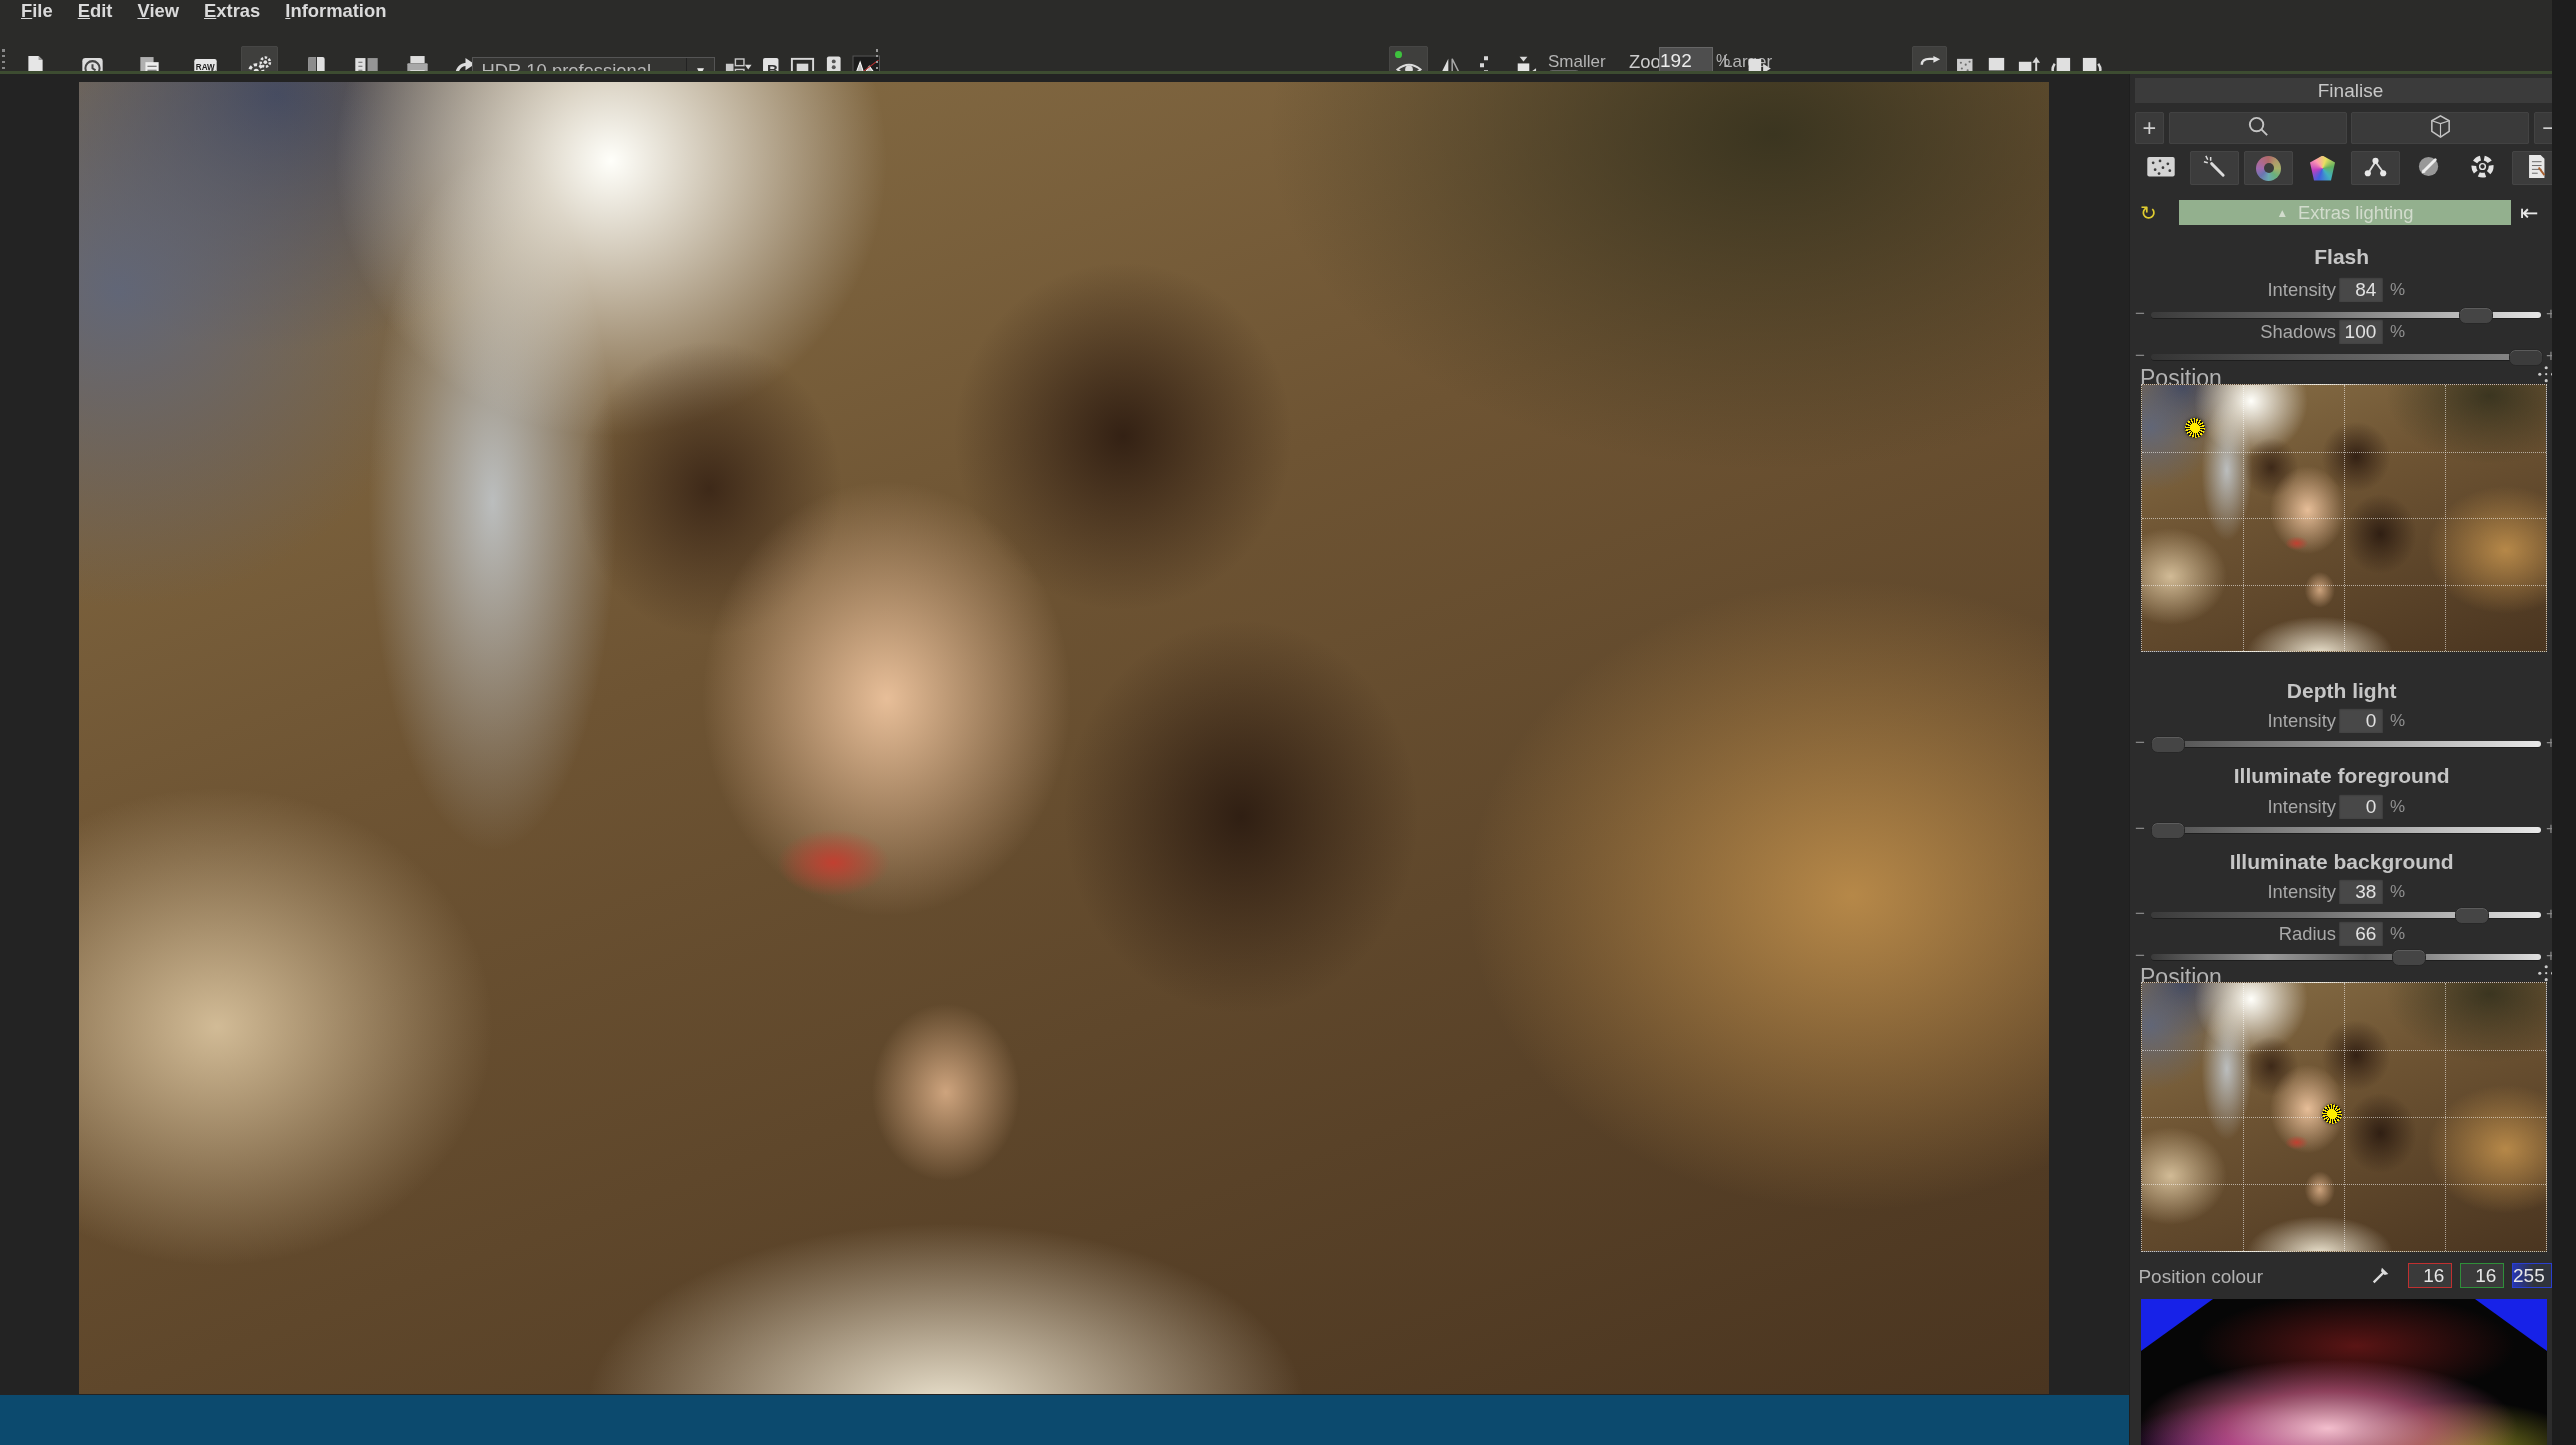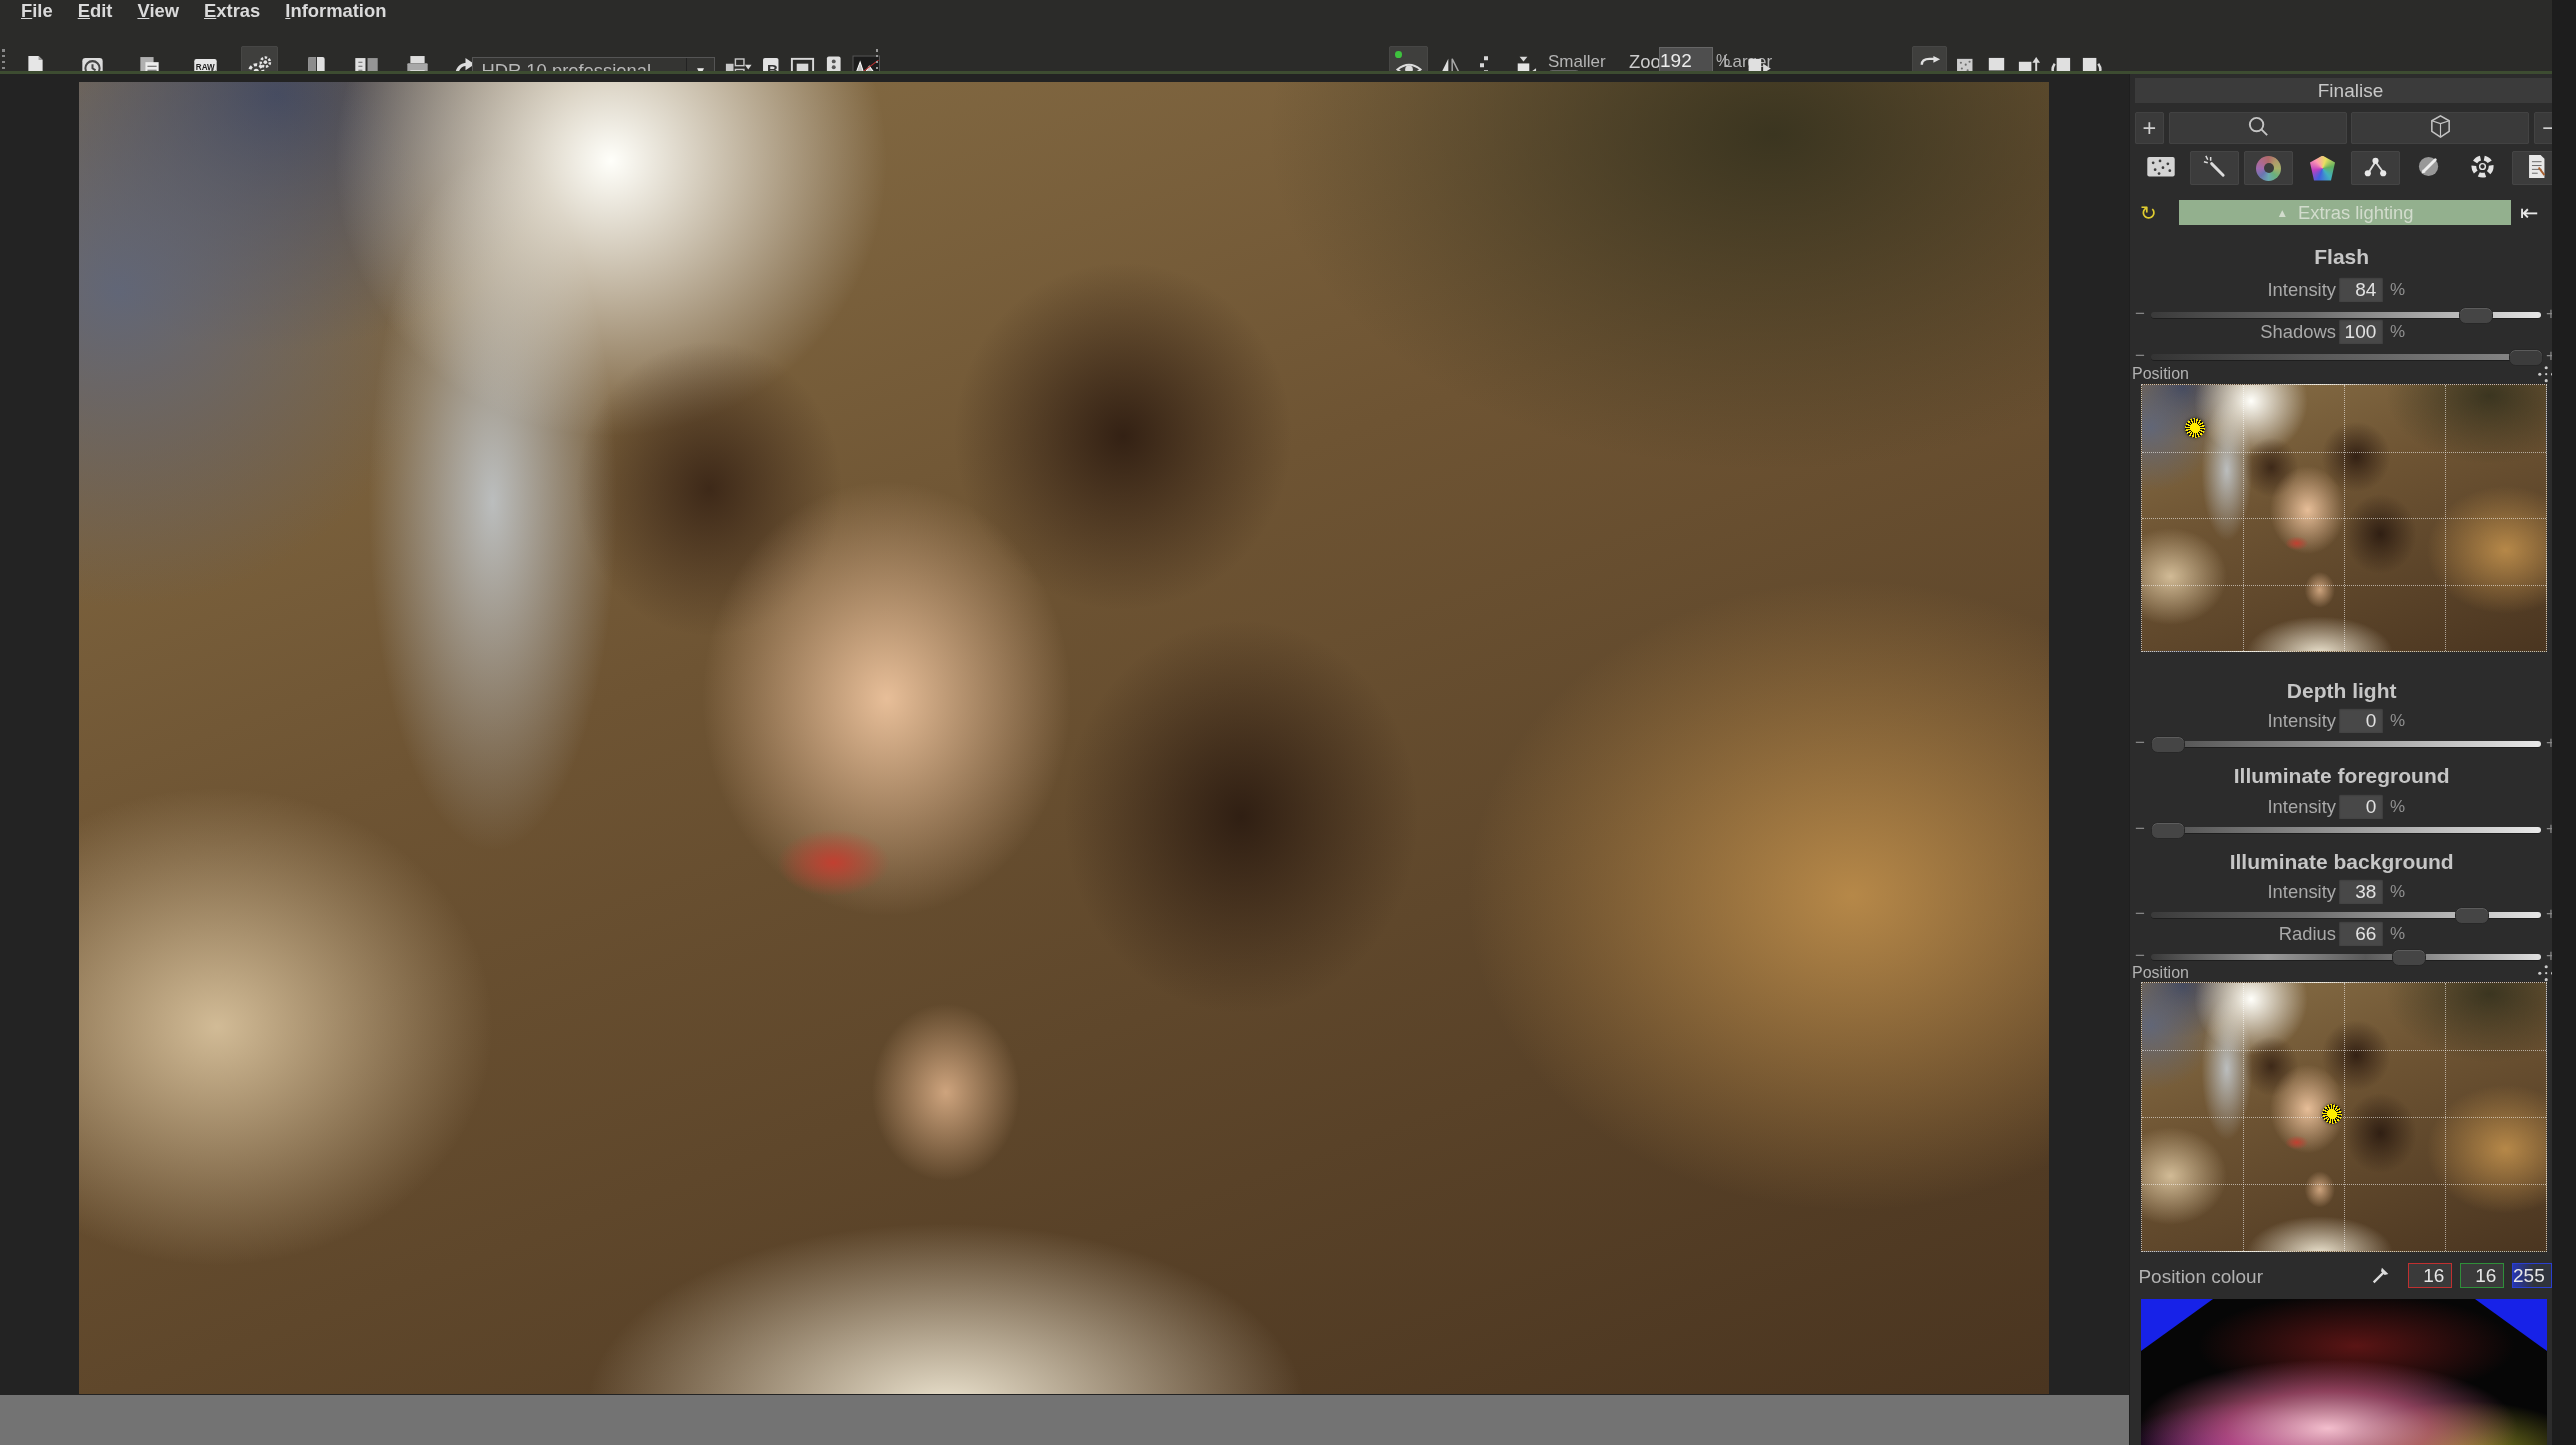--- a/index.html
+++ b/index.html
@@ -1,18 +1,18 @@
 <!DOCTYPE html>
 <html style="font-size:13.4px"><head>
 <meta charset="utf-8">
 <style>
   html,body{margin:0;padding:0;background:#1d1d1d;}
   #app{position:relative;width:2552px;height:1445px;overflow:hidden;
        font-family:"Liberation Sans","DejaVu Sans",sans-serif;color:#c8c8c8;
-       background:#737373;}
+       background:#0c4a6e;}
   .abs{position:absolute;}
   
   #menubar{left:0;top:0;width:2576px;height:22px;background:#2b2b29;
            display:flex;align-items:center;gap:25px;padding-left:21px;box-sizing:border-box;}
   .menu-item{display:inline-block;font-size:18.4px;font-weight:700;color:#dadada;cursor:default;}
   .menu-item::first-letter{text-decoration:underline;}
   
   #toolbar{left:0;top:22px;width:2576px;height:50px;background:#2b2b29;}
   #toolbar-underline{left:0;top:71px;width:2576px;height:2.5px;background:#3d4c31;}
   .drag-dots{left:1.7px;top:27px;width:3.4px;height:42px;
@@ -92,21 +92,21 @@
       box-shadow:inset 0 0.8px 1.7px #222;color:#e2e2e2;font-size:19px;text-align:right;
       padding-right:6.7px;box-sizing:border-box;line-height:25px;}
   .sunit{position:absolute;left:260px;top:2.5px;font-size:17px;color:#909090;}
   .strow{left:0;width:436px;height:18.4px;}
   .sminus{position:absolute;left:5px;top:-5px;font-size:17px;color:#888;}
   .splus{position:absolute;left:416px;top:-5px;font-size:17px;color:#888;}
   .strack{position:absolute;left:21px;top:2.5px;width:390px;height:6.7px;border-radius:3.4px;
       background:linear-gradient(90deg,#3a3a3a,#6a6a6a 40%,#e6e6e6);box-shadow:0 0.8px 0 #1a1a1a;}
   .shandle{position:absolute;top:-4.2px;width:32px;height:15px;background:#454545;border:0.8px solid #272727;
       border-radius:6.7px;box-shadow:inset 0 0.8px 0 #666;}
-  .pos-label{left:2px;font-size:16px;color:#b2b2b2;}
+  .pos-label{left:10px;font-size:23px;color:#b2b2b2;}
   .move-icon{left:407px;width:20px;height:20px;}
   .thumb{left:11px;width:406px;overflow:hidden;border:0.8px dotted rgba(255,255,255,.65);box-sizing:border-box;}
   .gv{position:absolute;top:0;bottom:0;width:0;border-left:0.8px dotted rgba(255,255,255,.55);}
   .gh{position:absolute;left:0;right:0;height:0;border-top:0.8px dotted rgba(255,255,255,.55);}
   .sun{position:absolute;width:20px;height:20px;border-radius:50%;
       background:radial-gradient(circle,#ffee00 34%,rgba(0,0,0,0) 35%),
                  repeating-conic-gradient(#111 0 10deg,#ffe800 10deg 20deg);
       box-shadow:0 0 3.4px rgba(0,0,0,.6);}
   
   #lum-label{left:8.4px;top:1192px;font-size:19px;color:#b2b2b2;}

